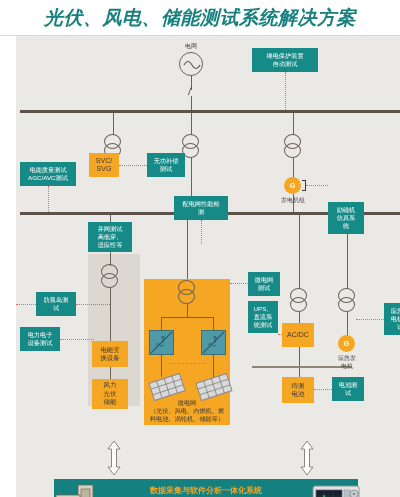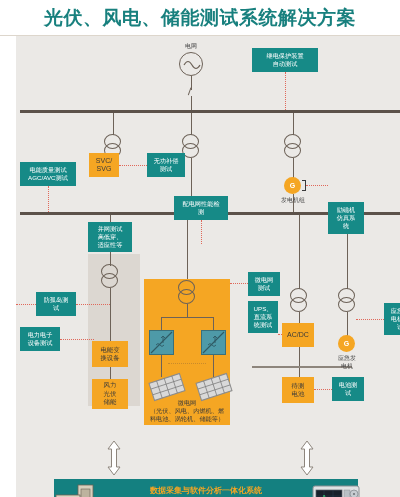--- a/index.html
+++ b/index.html
@@ -16,21 +16,21 @@
   }
   
   .title-bar {
     position: absolute; left: 0; top: 0; width: 400px; height: 36px;
     display: flex; align-items: center; justify-content: center;
     background: #ffffff;
     border-bottom: 1px solid #ddd6cc;
   }
   .title-text {
     font-size: 19px; font-weight: bold; color: #18807e;
-    letter-spacing: 0.5px; white-space: nowrap;
+    letter-spacing: 0.5px; white-space: nowrap; font-style: italic;
   }
   
   .canvas {
     position: absolute; left: 16px; top: 36px; width: 400px; height: 461px;
     background: #ebe9e6;
   }
   
   .lbl {
     position: absolute;
     background: #168a87;

